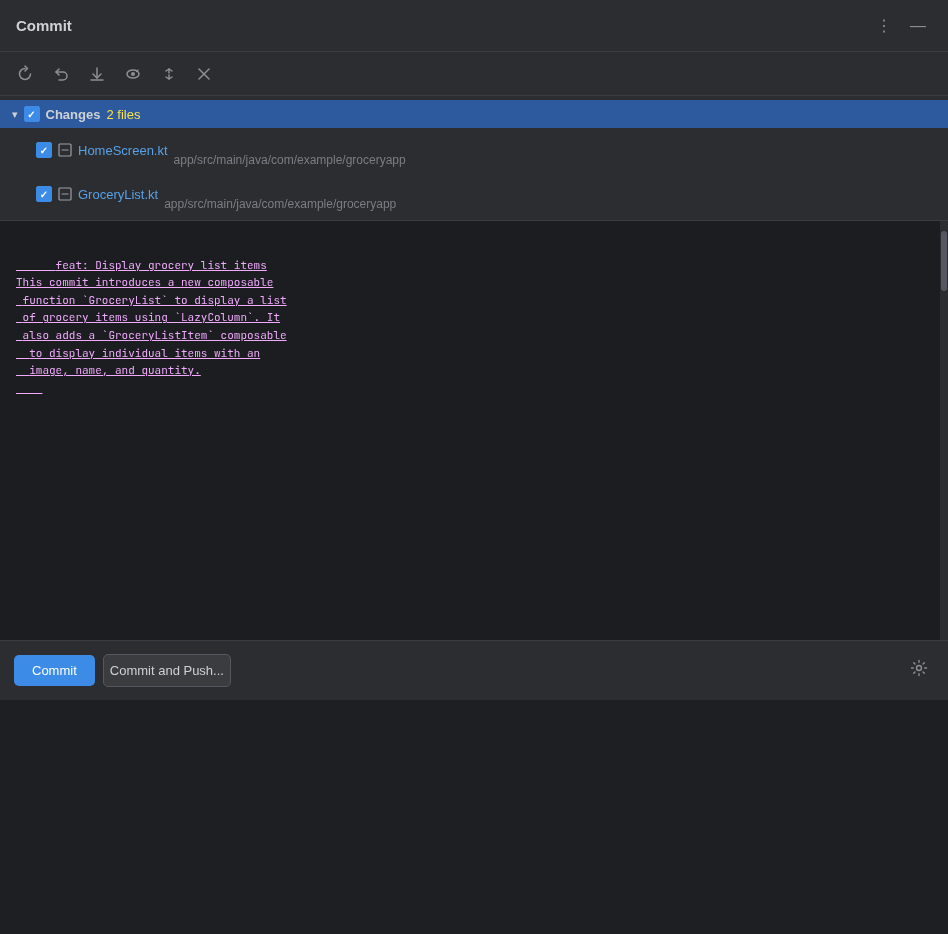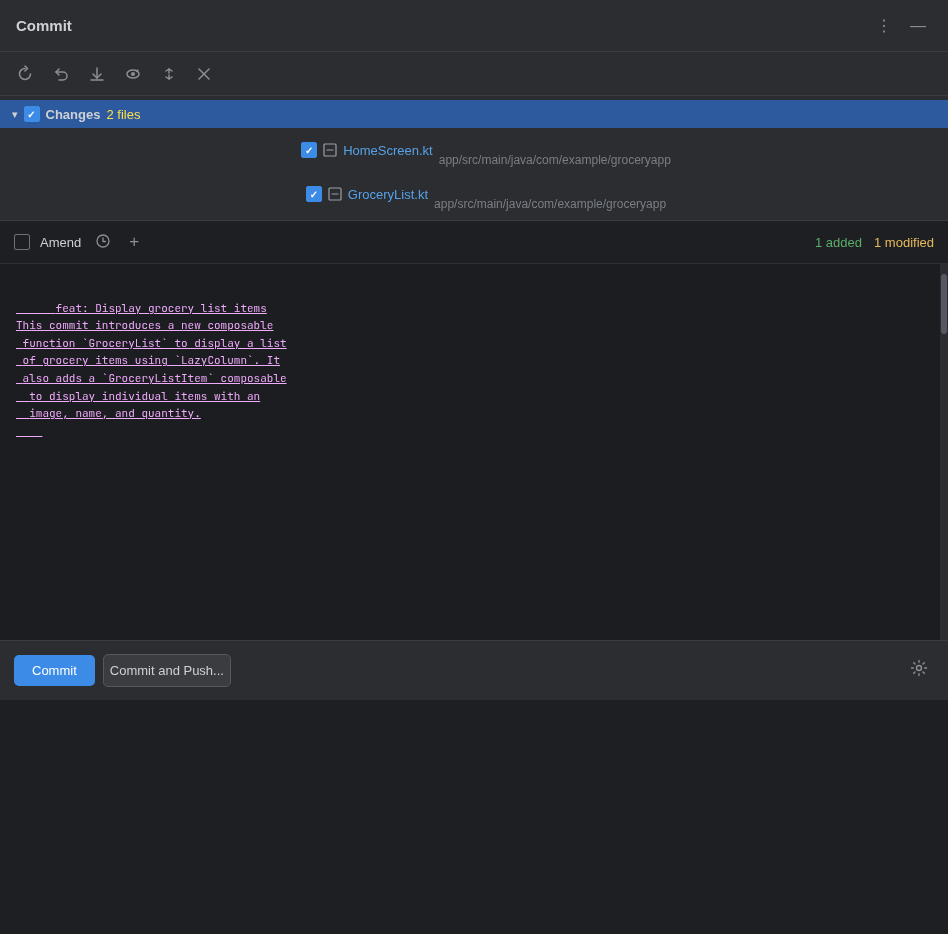--- a/index.html
+++ b/index.html
@@ -133,21 +133,20 @@
       font-size: 13px;
       color: #fde047;
     }
 
     .tree-file {
       display: flex;
       align-items: center;
       gap: 6px;
       padding: 5px 12px 5px 36px;
       cursor: pointer;
-      justify-content: center;
     }
 
     .file-icon {
       color: #9aa0aa;
       font-size: 12px;
       display: flex;
       align-items: center;
     }
 
     .file-name-kt {
@@ -397,37 +396,20 @@
         <svg width="14" height="14" viewBox="0 0 14 14" fill="none" xmlns="http://www.w3.org/2000/svg">
           <rect x="1" y="1" width="12" height="12" rx="1" stroke="#9aa0aa" stroke-width="1.2" fill="none"></rect>
           <line x1="4" y1="7" x2="10" y2="7" stroke="#9aa0aa" stroke-width="1.2" stroke-linecap="round"></line>
         </svg>
       </span>
       <span class="file-name-kt">GroceryList.kt</span>
       <span class="file-path">app/src/main/java/com/example/groceryapp</span>
     </div>
   </div>
 
-  <div class="amend-row">
-    <div class="amend-left">
-      <div class="checkbox-empty"></div>
-      <span class="amend-label">Amend</span>
-      <button class="amend-icon-btn">
-        <svg width="16" height="16" viewBox="0 0 16 16" fill="none" xmlns="http://www.w3.org/2000/svg">
-          <circle cx="8" cy="8" r="6" stroke="#8c8f94" stroke-width="1.3"></circle>
-          <polyline points="8,5 8,8.5 10.5,8.5" fill="none" stroke="#8c8f94" stroke-width="1.3" stroke-linecap="round" stroke-linejoin="round"></polyline>
-        </svg>
-      </button>
-      <button class="amend-icon-btn" style="font-size:17px; font-weight:300; color:#8c8f94;">+</button>
-    </div>
-    <div class="amend-right">
-      <span class="stat-added">1 added</span>
-      <span class="stat-modified">1 modified</span>
-    </div>
-  </div>
 
   <div class="commit-editor" style="position:relative;">
     <div class="commit-editor-text">
       <span>feat: Display grocery list items</span><span>
 This commit introduces a new composable
  function `GroceryList` to display a list
  of grocery items using `LazyColumn`. It
  also adds a `GroceryListItem` composable
   to display individual items with an
   image, name, and quantity.</span>

